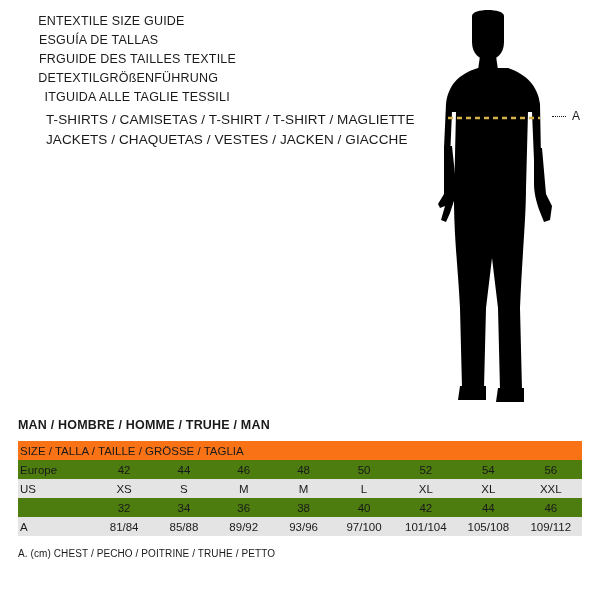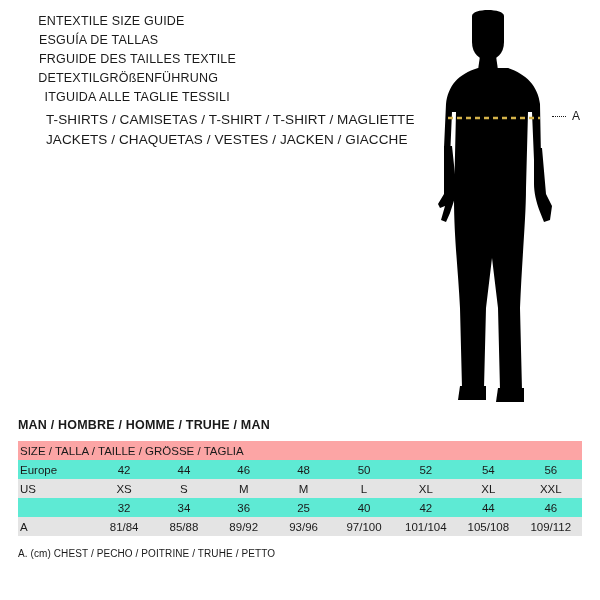--- a/index.html
+++ b/index.html
@@ -100,25 +100,25 @@
     border-collapse: collapse;
     font-size: 11.5px;
   }
   table.size-table td {
     padding: 0;
     height: 19px;
     vertical-align: middle;
     white-space: nowrap;
   }
   .row-head td {
-    background: #fca5a5;
+    background: #f97316;
     font-weight: normal;
   }
   .row-light td {
-    background: #5eead4;
+    background: #4d7c0f;
   }
   .row-dark td {
     background: #e4e4e4;
   }
   .c-label {
     width: 84px;
     padding-left: 2px !important;
   }
   .c-val {
     width: 68px;
@@ -221,21 +221,21 @@
         <td class="c-val">L</td>
         <td class="c-val">XL</td>
         <td class="c-val">XL</td>
         <td class="c-val">XXL</td>
       </tr>
       <tr class="row-light">
         <td class="c-label"></td>
         <td class="c-val">32</td>
         <td class="c-val">34</td>
         <td class="c-val">36</td>
-        <td class="c-val">25</td>
+        <td class="c-val">38</td>
         <td class="c-val">40</td>
         <td class="c-val">42</td>
         <td class="c-val">44</td>
         <td class="c-val">46</td>
       </tr>
       <tr class="row-dark">
         <td class="c-label">A</td>
         <td class="c-val">81/84</td>
         <td class="c-val">85/88</td>
         <td class="c-val">89/92</td>

